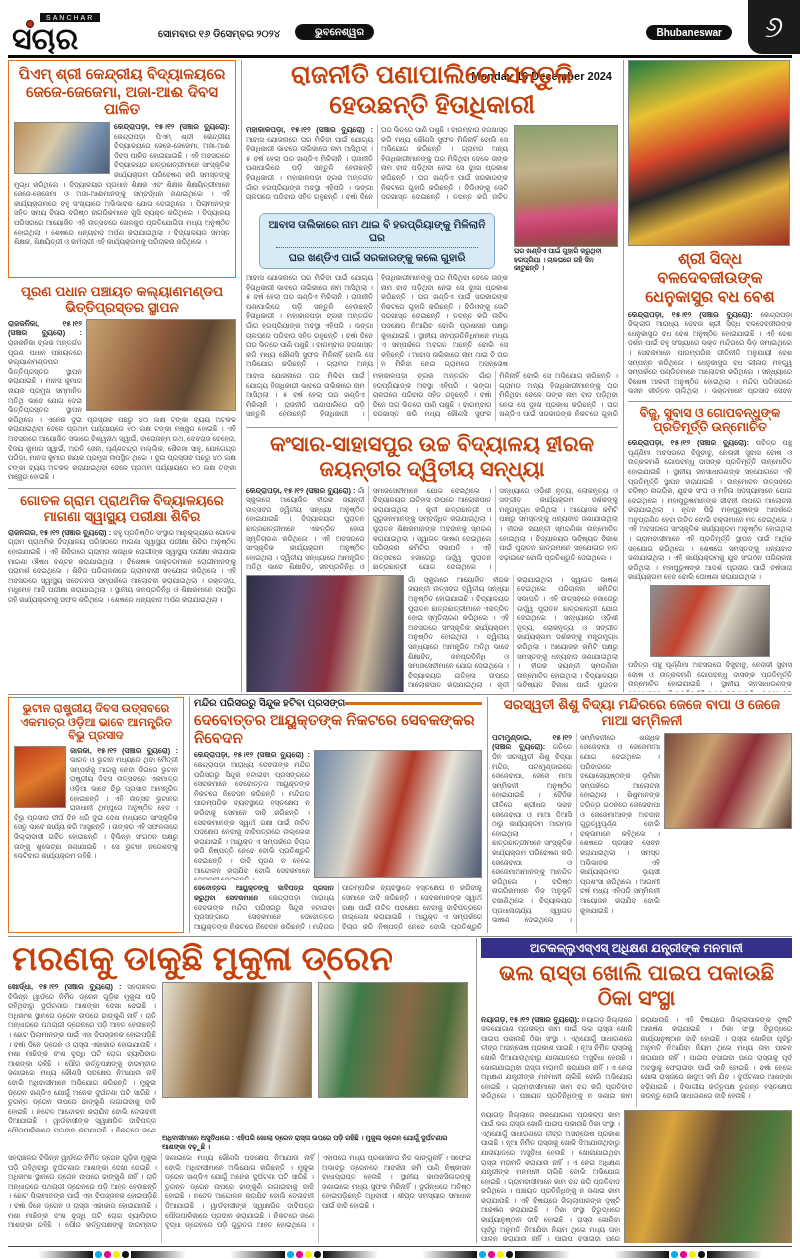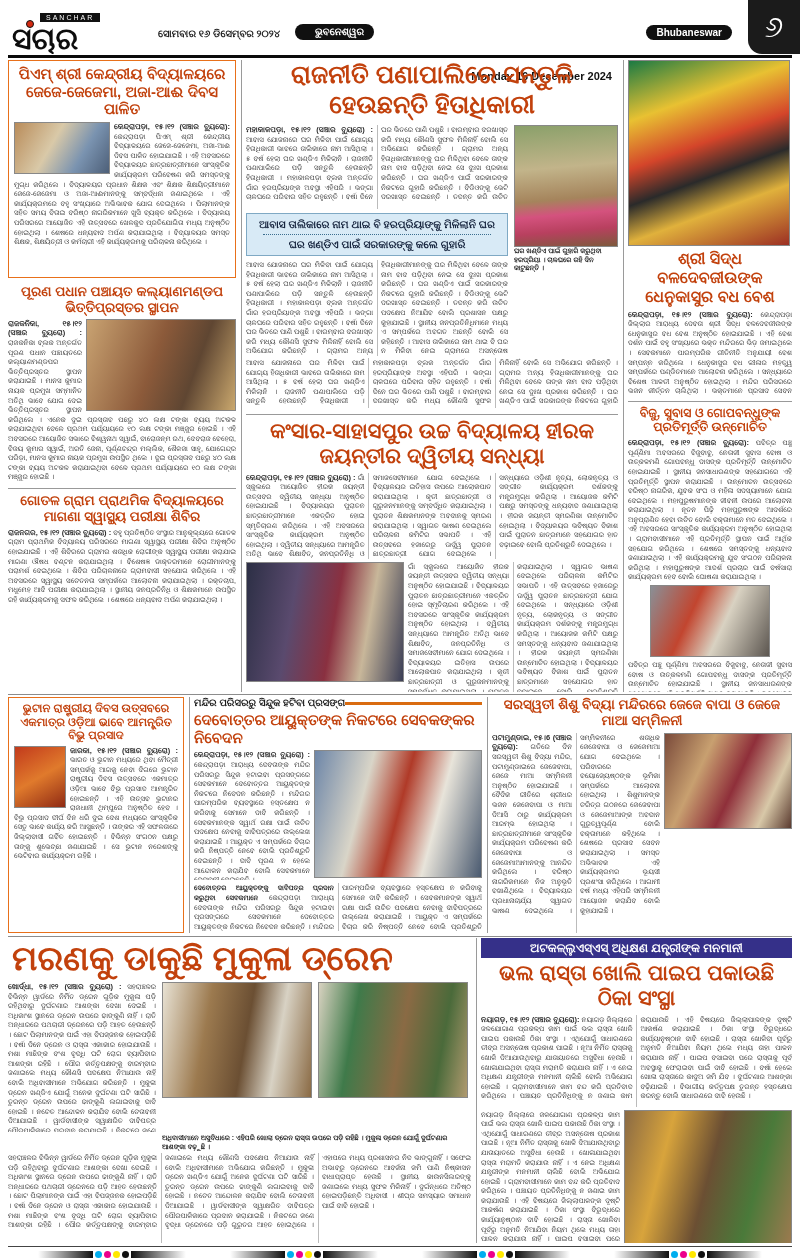--- a/index.html
+++ b/index.html
@@ -120,21 +120,21 @@
     <div class="cell">
       <div>
         <div class="story-title" style="font-size:25px;">ରାଜନୀତି ପଣାପାଲିରେ ସନ୍ତୁଳି ହେଉଛନ୍ତି ହିତାଧିକାରୀ</div>
 
         <div style="margin-top:6px; display:flex; gap:6px;">
           <div style="flex:1;">
             <div class="body-txt cols-2" style="height:84px;">
               <span class="dateline">ମହାକାଳପଡ଼ା, ୧୫।୧୨ (ସଞ୍ଚାର ବ୍ୟୁରୋ) :</span>
               <span>ଆବାସ ଯୋଜନାରେ ଘର ମିଳିବା ପାଇଁ ଯୋଗ୍ୟ ହିତାଧିକାରୀ ଭାବରେ ତାଲିକାରେ ନାମ ଆସିଥିଲା । ୫ ବର୍ଷ ହେଲା ଘର ଖଣ୍ଡିଏ ମିଳିଲାନି । ରାଜନୀତି ପଣାପାଲିରେ ପଡ଼ି ସନ୍ତୁଳି ହେଉଛନ୍ତି ହିତାଧିକାରୀ । ମହାକାଳପଡ଼ା ବ୍ଲକ ଅନ୍ତର୍ଗତ ଗାଁର ହରପ୍ରିୟାଙ୍କ ଅବସ୍ଥା ଏହିପରି । ଭଙ୍ଗା ଚାଳଘରେ ପରିବାର ସହିତ ରହୁଛନ୍ତି । ବର୍ଷା ଦିନେ ଘର ଭିତରେ ପାଣି ପଶୁଛି । ବାରମ୍ବାର ଦରଖାସ୍ତ କରି ମଧ୍ୟ କୌଣସି ସୁଫଳ ମିଳିନାହିଁ ବୋଲି ସେ ଅଭିଯୋଗ କରିଛନ୍ତି । ଗ୍ରାମର ଅନ୍ୟ ହିତାଧିକାରୀମାନଙ୍କୁ ଘର ମିଳିଥିବା ବେଳେ ତାଙ୍କ ନାମ ବାଦ ପଡ଼ିଥିବା ନେଇ ସେ ଦୁଃଖ ପ୍ରକାଶ କରିଛନ୍ତି । ଘର ଖଣ୍ଡିଏ ପାଇଁ ସରକାରଙ୍କ ନିକଟରେ ଗୁହାରି କରିଛନ୍ତି । ବିଡିଓଙ୍କୁ ଭେଟି ଦରଖାସ୍ତ ଦେଇଛନ୍ତି । ତଦନ୍ତ କରି ଉଚିତ ପଦକ୍ଷେପ ନିଆଯିବ ବୋଲି ପ୍ରଶାସନ ପକ୍ଷରୁ କୁହାଯାଇଛି । ସ୍ଥାନୀୟ ଜନପ୍ରତିନିଧିମାନେ ମଧ୍ୟ ଏ ସମ୍ପର୍କରେ ଅବଗତ ଅଛନ୍ତି ବୋଲି ସେ କହିଛନ୍ତି । ଆବାସ ତାଲିକାରେ ନାମ ଥାଇ ବି ଘର ନ ମିଳିବା ନେଇ ଗ୍ରାମରେ ଅସନ୍ତୋଷ ଦେଖାଦେଇଛି । ଯୋଗ୍ୟ ହିତାଧିକାରୀଙ୍କୁ ଶୀଘ୍ର ଘର ଯୋଗାଇ ଦିଆଯାଉ ବୋଲି ଦାବି ହୋଇଛି । ଏ ସମ୍ପର୍କରେ ବ୍ଲକ ପ୍ରଶାସନ ତଦନ୍ତ ଆରମ୍ଭ କରିଛି ।</span>
             </div>
-            <div class="hl-box" style="margin:4px 0;">
+            <div class="hl-box" style="margin:4px 13px;border-radius:6px;">
               <div>ଆବାସ ତାଲିକାରେ ନାମ ଥାଇ ବି ହରପ୍ରିୟାଙ୍କୁ ମିଳିଲାନି ଘର</div>
               <div class="hl-sep"></div>
               <div>ଘର ଖଣ୍ଡିଏ ପାଇଁ ସରକାରଙ୍କୁ କଲେ ଗୁହାରି</div>
             </div>
             <div class="body-txt cols-2" style="height:96px;">
               <span>ଆବାସ ଯୋଜନାରେ ଘର ମିଳିବା ପାଇଁ ଯୋଗ୍ୟ ହିତାଧିକାରୀ ଭାବରେ ତାଲିକାରେ ନାମ ଆସିଥିଲା । ୫ ବର୍ଷ ହେଲା ଘର ଖଣ୍ଡିଏ ମିଳିଲାନି । ରାଜନୀତି ପଣାପାଲିରେ ପଡ଼ି ସନ୍ତୁଳି ହେଉଛନ୍ତି ହିତାଧିକାରୀ । ମହାକାଳପଡ଼ା ବ୍ଲକ ଅନ୍ତର୍ଗତ ଗାଁର ହରପ୍ରିୟାଙ୍କ ଅବସ୍ଥା ଏହିପରି । ଭଙ୍ଗା ଚାଳଘରେ ପରିବାର ସହିତ ରହୁଛନ୍ତି । ବର୍ଷା ଦିନେ ଘର ଭିତରେ ପାଣି ପଶୁଛି । ବାରମ୍ବାର ଦରଖାସ୍ତ କରି ମଧ୍ୟ କୌଣସି ସୁଫଳ ମିଳିନାହିଁ ବୋଲି ସେ ଅଭିଯୋଗ କରିଛନ୍ତି । ଗ୍ରାମର ଅନ୍ୟ ହିତାଧିକାରୀମାନଙ୍କୁ ଘର ମିଳିଥିବା ବେଳେ ତାଙ୍କ ନାମ ବାଦ ପଡ଼ିଥିବା ନେଇ ସେ ଦୁଃଖ ପ୍ରକାଶ କରିଛନ୍ତି । ଘର ଖଣ୍ଡିଏ ପାଇଁ ସରକାରଙ୍କ ନିକଟରେ ଗୁହାରି କରିଛନ୍ତି । ବିଡିଓଙ୍କୁ ଭେଟି ଦରଖାସ୍ତ ଦେଇଛନ୍ତି । ତଦନ୍ତ କରି ଉଚିତ ପଦକ୍ଷେପ ନିଆଯିବ ବୋଲି ପ୍ରଶାସନ ପକ୍ଷରୁ କୁହାଯାଇଛି । ସ୍ଥାନୀୟ ଜନପ୍ରତିନିଧିମାନେ ମଧ୍ୟ ଏ ସମ୍ପର୍କରେ ଅବଗତ ଅଛନ୍ତି ବୋଲି ସେ କହିଛନ୍ତି । ଆବାସ ତାଲିକାରେ ନାମ ଥାଇ ବି ଘର ନ ମିଳିବା ନେଇ ଗ୍ରାମରେ ଅସନ୍ତୋଷ ଦେଖାଦେଇଛି । ଯୋଗ୍ୟ ହିତାଧିକାରୀଙ୍କୁ ଶୀଘ୍ର ଘର ଯୋଗାଇ ଦିଆଯାଉ ବୋଲି ଦାବି ହୋଇଛି । ଏ ସମ୍ପର୍କରେ ବ୍ଲକ ପ୍ରଶାସନ ତଦନ୍ତ ଆରମ୍ଭ କରିଛି ।</span>
             </div>
           </div>
           <div style="width:104px;">
             <div class="photo" style="width:104px;height:122px;background:linear-gradient(175deg,#8aa06a 0%,#c2b48a 35%,#a5845c 60%,#d4527e 72%,#b8405f 85%,#7d5a3c 100%);"></div>
@@ -225,21 +225,21 @@
 
     <div>
         <div class="vrule"></div>
       </div>
 
     <div class="cell">
       <div class="story-title" style="font-size:13.5px;">ସରସ୍ୱତୀ ଶିଶୁ ବିଦ୍ୟା ମନ୍ଦିରରେ ଜେଜେ ବାପା ଓ ଜେଜେ ମାଆ ସମ୍ମିଳନୀ</div>
       <div style="margin-top:4px; overflow:hidden;">
         <span class="photo float-r" style="width:128px;height:96px;background:linear-gradient(115deg,#7a4a3a 0%,#c8a070 30%,#8f2f3a 55%,#d8c8a8 80%,#5a3a2f 100%);"></span>
         <div class="body-txt cols-2" style="height:208px;">
-          <span class="dateline">ପଟାମୁଣ୍ଡାଇ, ୧୫।6 (ସଞ୍ଚାର ବ୍ୟୁରୋ):</span>
+          <span class="dateline">ପଟାମୁଣ୍ଡାଇ, ୧୫।୧୨ (ସଞ୍ଚାର ବ୍ୟୁରୋ):</span>
           <span>ଗତିରେ ଦିନ ସରସ୍ୱତୀ ଶିଶୁ ବିଦ୍ୟା ମନ୍ଦିର, ପଟାମୁଣ୍ଡାଇରେ ଜେଜେବାପା, ଜେଜେ ମାଆ ସମ୍ମିଳନୀ ଅନୁଷ୍ଠିତ ହୋଇଯାଇଛି । ବୈଦିକ ରୀତିରେ ଶ୍ରୀଧର ଭଜନ ଜେଜେବାପା ଓ ମାଆ ଦିଆସି ଠାରୁ କାର୍ଯ୍ୟକ୍ରମ ଆରମ୍ଭ ହୋଇଥିଲା । ଛାତ୍ରଛାତ୍ରୀମାନେ ସାଂସ୍କୃତିକ କାର୍ଯ୍ୟକ୍ରମ ପରିବେଷଣ କରି ଜେଜେବାପା ଓ ଜେଜେମାଆମାନଙ୍କୁ ଆନନ୍ଦିତ କରିଥିଲେ । ବରିଷ୍ଠ ନାଗରିକମାନେ ନିଜ ଅନୁଭୂତି ବଖାଣିଥିଲେ । ବିଦ୍ୟାଳୟର ପ୍ରଧାନାଚାର୍ଯ୍ୟ ସ୍ୱାଗତ ଭାଷଣ ଦେଇଥିଲେ । ସମ୍ମିଳନୀରେ ଶତାଧିକ ଜେଜେବାପା ଓ ଜେଜେମାଆ ଯୋଗ ଦେଇଥିଲେ । ପରିବାରରେ ବୟୋଜ୍ୟେଷ୍ଠଙ୍କ ଭୂମିକା ସମ୍ପର୍କରେ ଆଲୋଚନା ହୋଇଥିଲା । ଶିଶୁମାନଙ୍କ ଚରିତ୍ର ଗଠନରେ ଜେଜେବାପା ଓ ଜେଜେମାଆଙ୍କ ଅବଦାନ ଗୁରୁତ୍ୱପୂର୍ଣ୍ଣ ବୋଲି ବକ୍ତାମାନେ କହିଥିଲେ । ଶେଷରେ ପ୍ରସାଦ ସେବନ କରାଯାଇଥିଲା । ସମସ୍ତ ଅଭିଭାବକ ଏହି କାର୍ଯ୍ୟକ୍ରମର ଭୂୟସୀ ପ୍ରଶଂସା କରିଥିଲେ । ଆଗାମୀ ବର୍ଷ ମଧ୍ୟ ଏହିପରି ସମ୍ମିଳନୀ ଆୟୋଜନ କରାଯିବ ବୋଲି କୁହାଯାଇଛି ।</span>
         </div>
       </div>
     </div>
   </div>
 
   <div class="hrule" style="top:936px;"></div>
 
   <div class="sec3">
 

